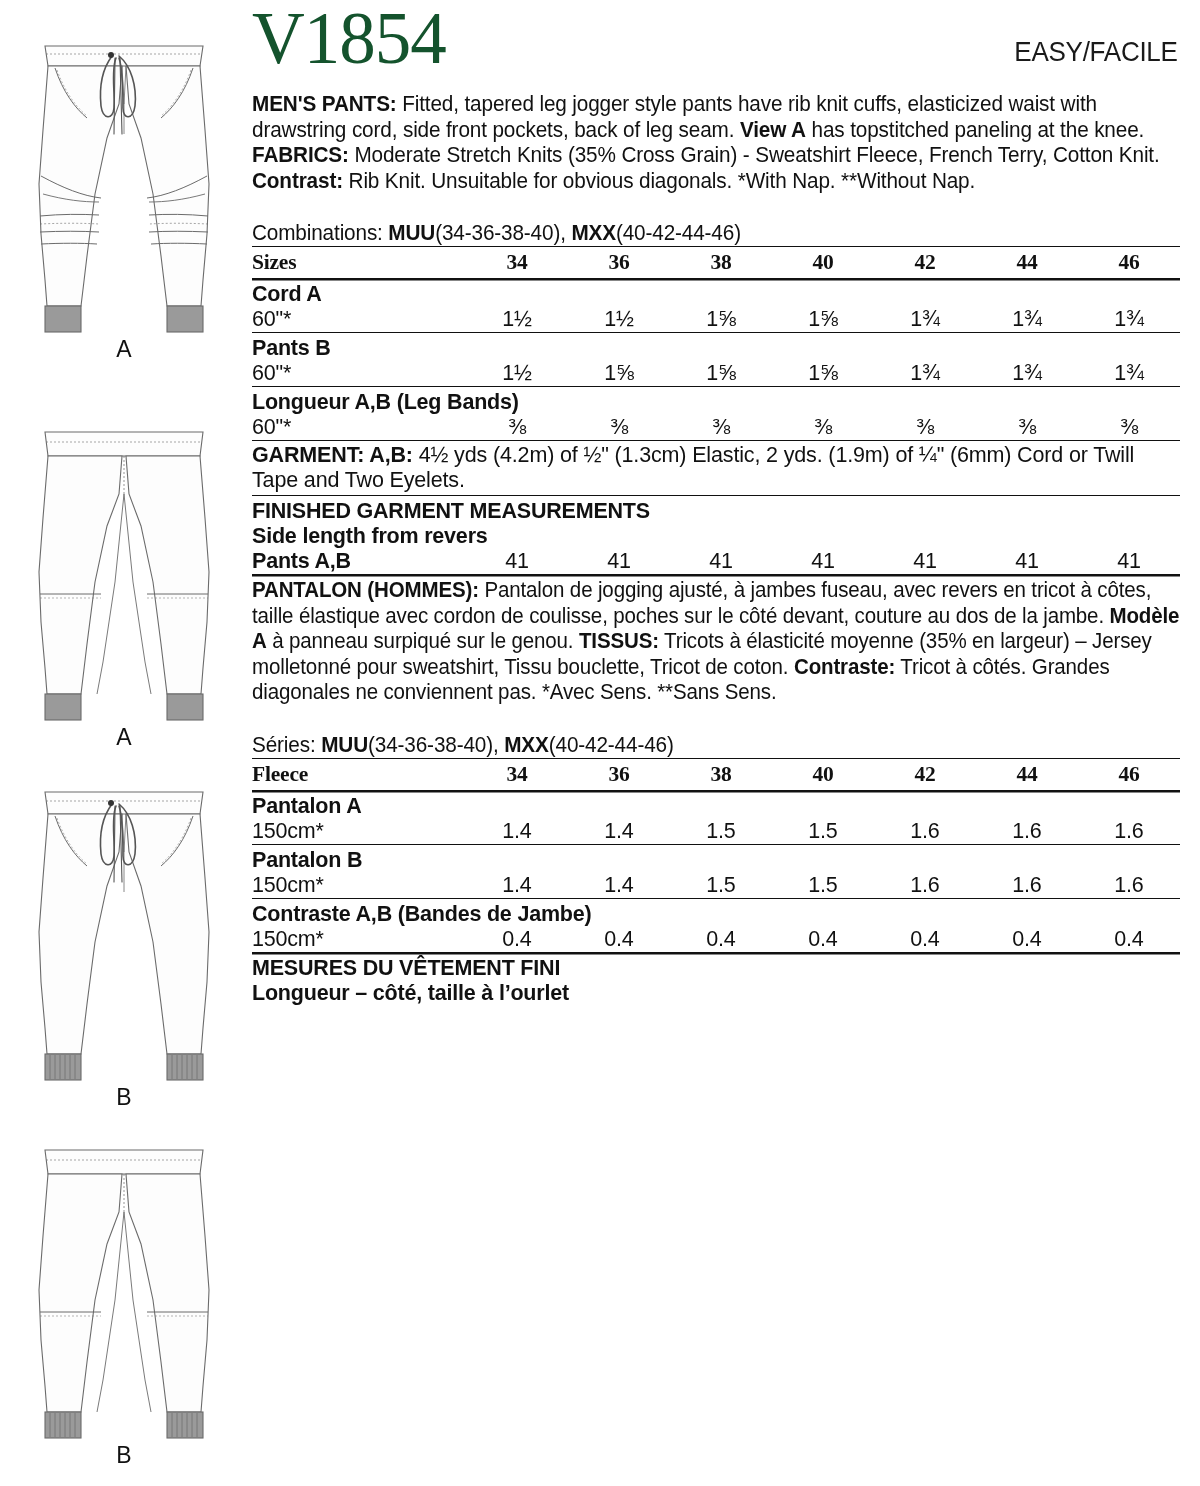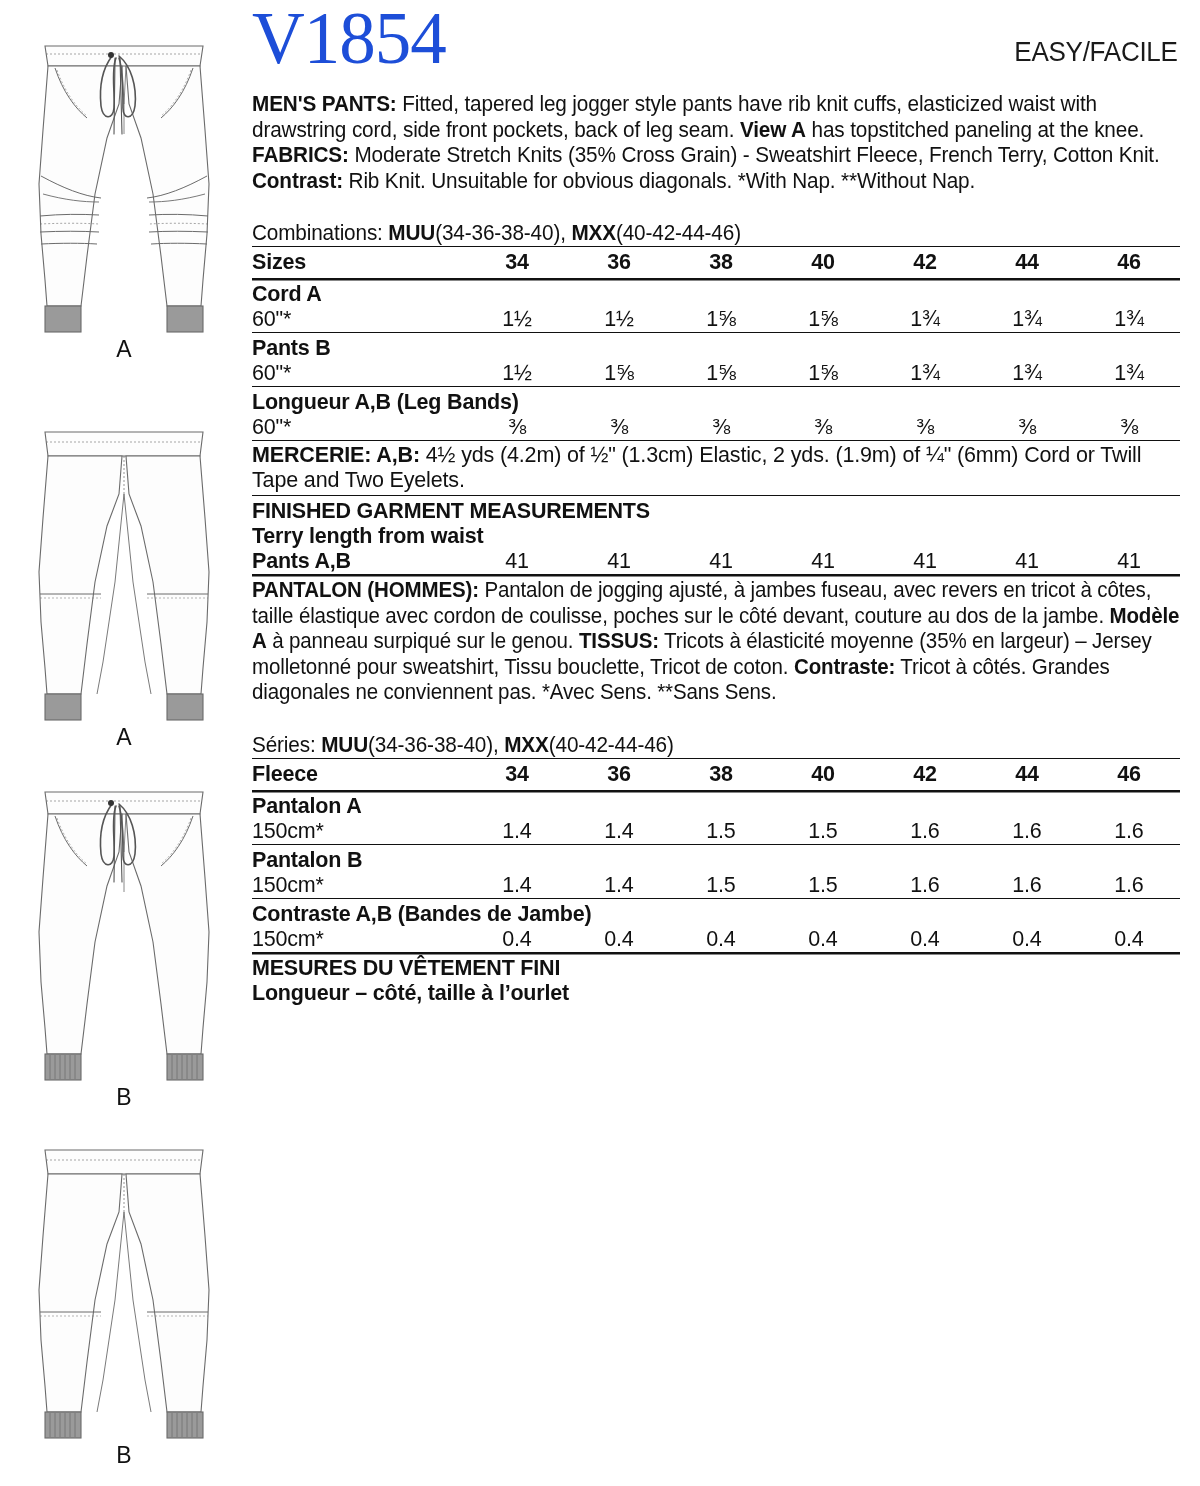--- a/index.html
+++ b/index.html
@@ -42,21 +42,21 @@
     height: 92px;
   }
   .pattern-number {
     position: absolute;
     left: 0;
     top: 2px;
     font-family: "Liberation Serif", serif;
     font-size: 73px;
     line-height: 1;
     letter-spacing: -1px;
-    color: #1d4ed8;
+    color: #14532d;
   }
   .difficulty {
     position: absolute;
     right: 2px;
     top: 36px;
     font-size: 28px;
     letter-spacing: -0.3px;
     transform: scaleX(0.93);
     transform-origin: right center;
     color: #1a1a1a;
@@ -113,21 +113,21 @@
 
   tr.rule-thin > td { border-top: 1.6px solid #111111; }
   tr.rule-double > td {
     border-top: 1.6px solid #111111;
     box-shadow: inset 0 3.4px 0 -1.8px #111111;
   }
 
   .b { font-weight: bold; }
   .hdr { font-weight: bold; }
   .pad-top { padding-top: 3px !important; }
-  .pad-btm { padding-bottom: 3px !important; }
+  .pad-btm { padding-bottom: 3px !important; font-family: Liberation Serif, serif; }
 
   .notions {
     font-size: 21.5px;
     line-height: 25.5px;
     letter-spacing: -0.15px;
     text-align: left;
     padding-top: 2px !important;
     padding-bottom: 2px !important;
   }
 
@@ -377,29 +377,29 @@
           <td class="num">⅜</td>
           <td class="num">⅜</td>
           <td class="num">⅜</td>
           <td class="num">⅜</td>
           <td class="num">⅜</td>
           <td class="num">⅜</td>
         </tr>
 
         <tr class="rule-thin">
           <td class="wide notions" colspan="8">
-            <b>MERCERIE: A,B:</b><span> 4½ yds (4.2m) of ½" (1.3cm) Elastic, 2 yds. (1.9m) of ¼" (6mm) Cord or Twill Tape and Two Eyelets.</span>
+            <b>GARMENT: A,B:</b><span> 4½ yds (4.2m) of ½" (1.3cm) Elastic, 2 yds. (1.9m) of ¼" (6mm) Cord or Twill Tape and Two Eyelets.</span>
           </td>
         </tr>
 
         <tr class="rule-thin">
           <td class="wide b pad-top" colspan="8">FINISHED GARMENT MEASUREMENTS</td>
         </tr>
         <tr>
-          <td class="wide b" colspan="8">Terry length from waist</td>
+          <td class="wide b" colspan="8">Side length from revers</td>
         </tr>
         <tr>
           <td class="lbl b">Pants A,B</td>
           <td class="num">41</td>
           <td class="num">41</td>
           <td class="num">41</td>
           <td class="num">41</td>
           <td class="num">41</td>
           <td class="num">41</td>
           <td class="num">41</td>

